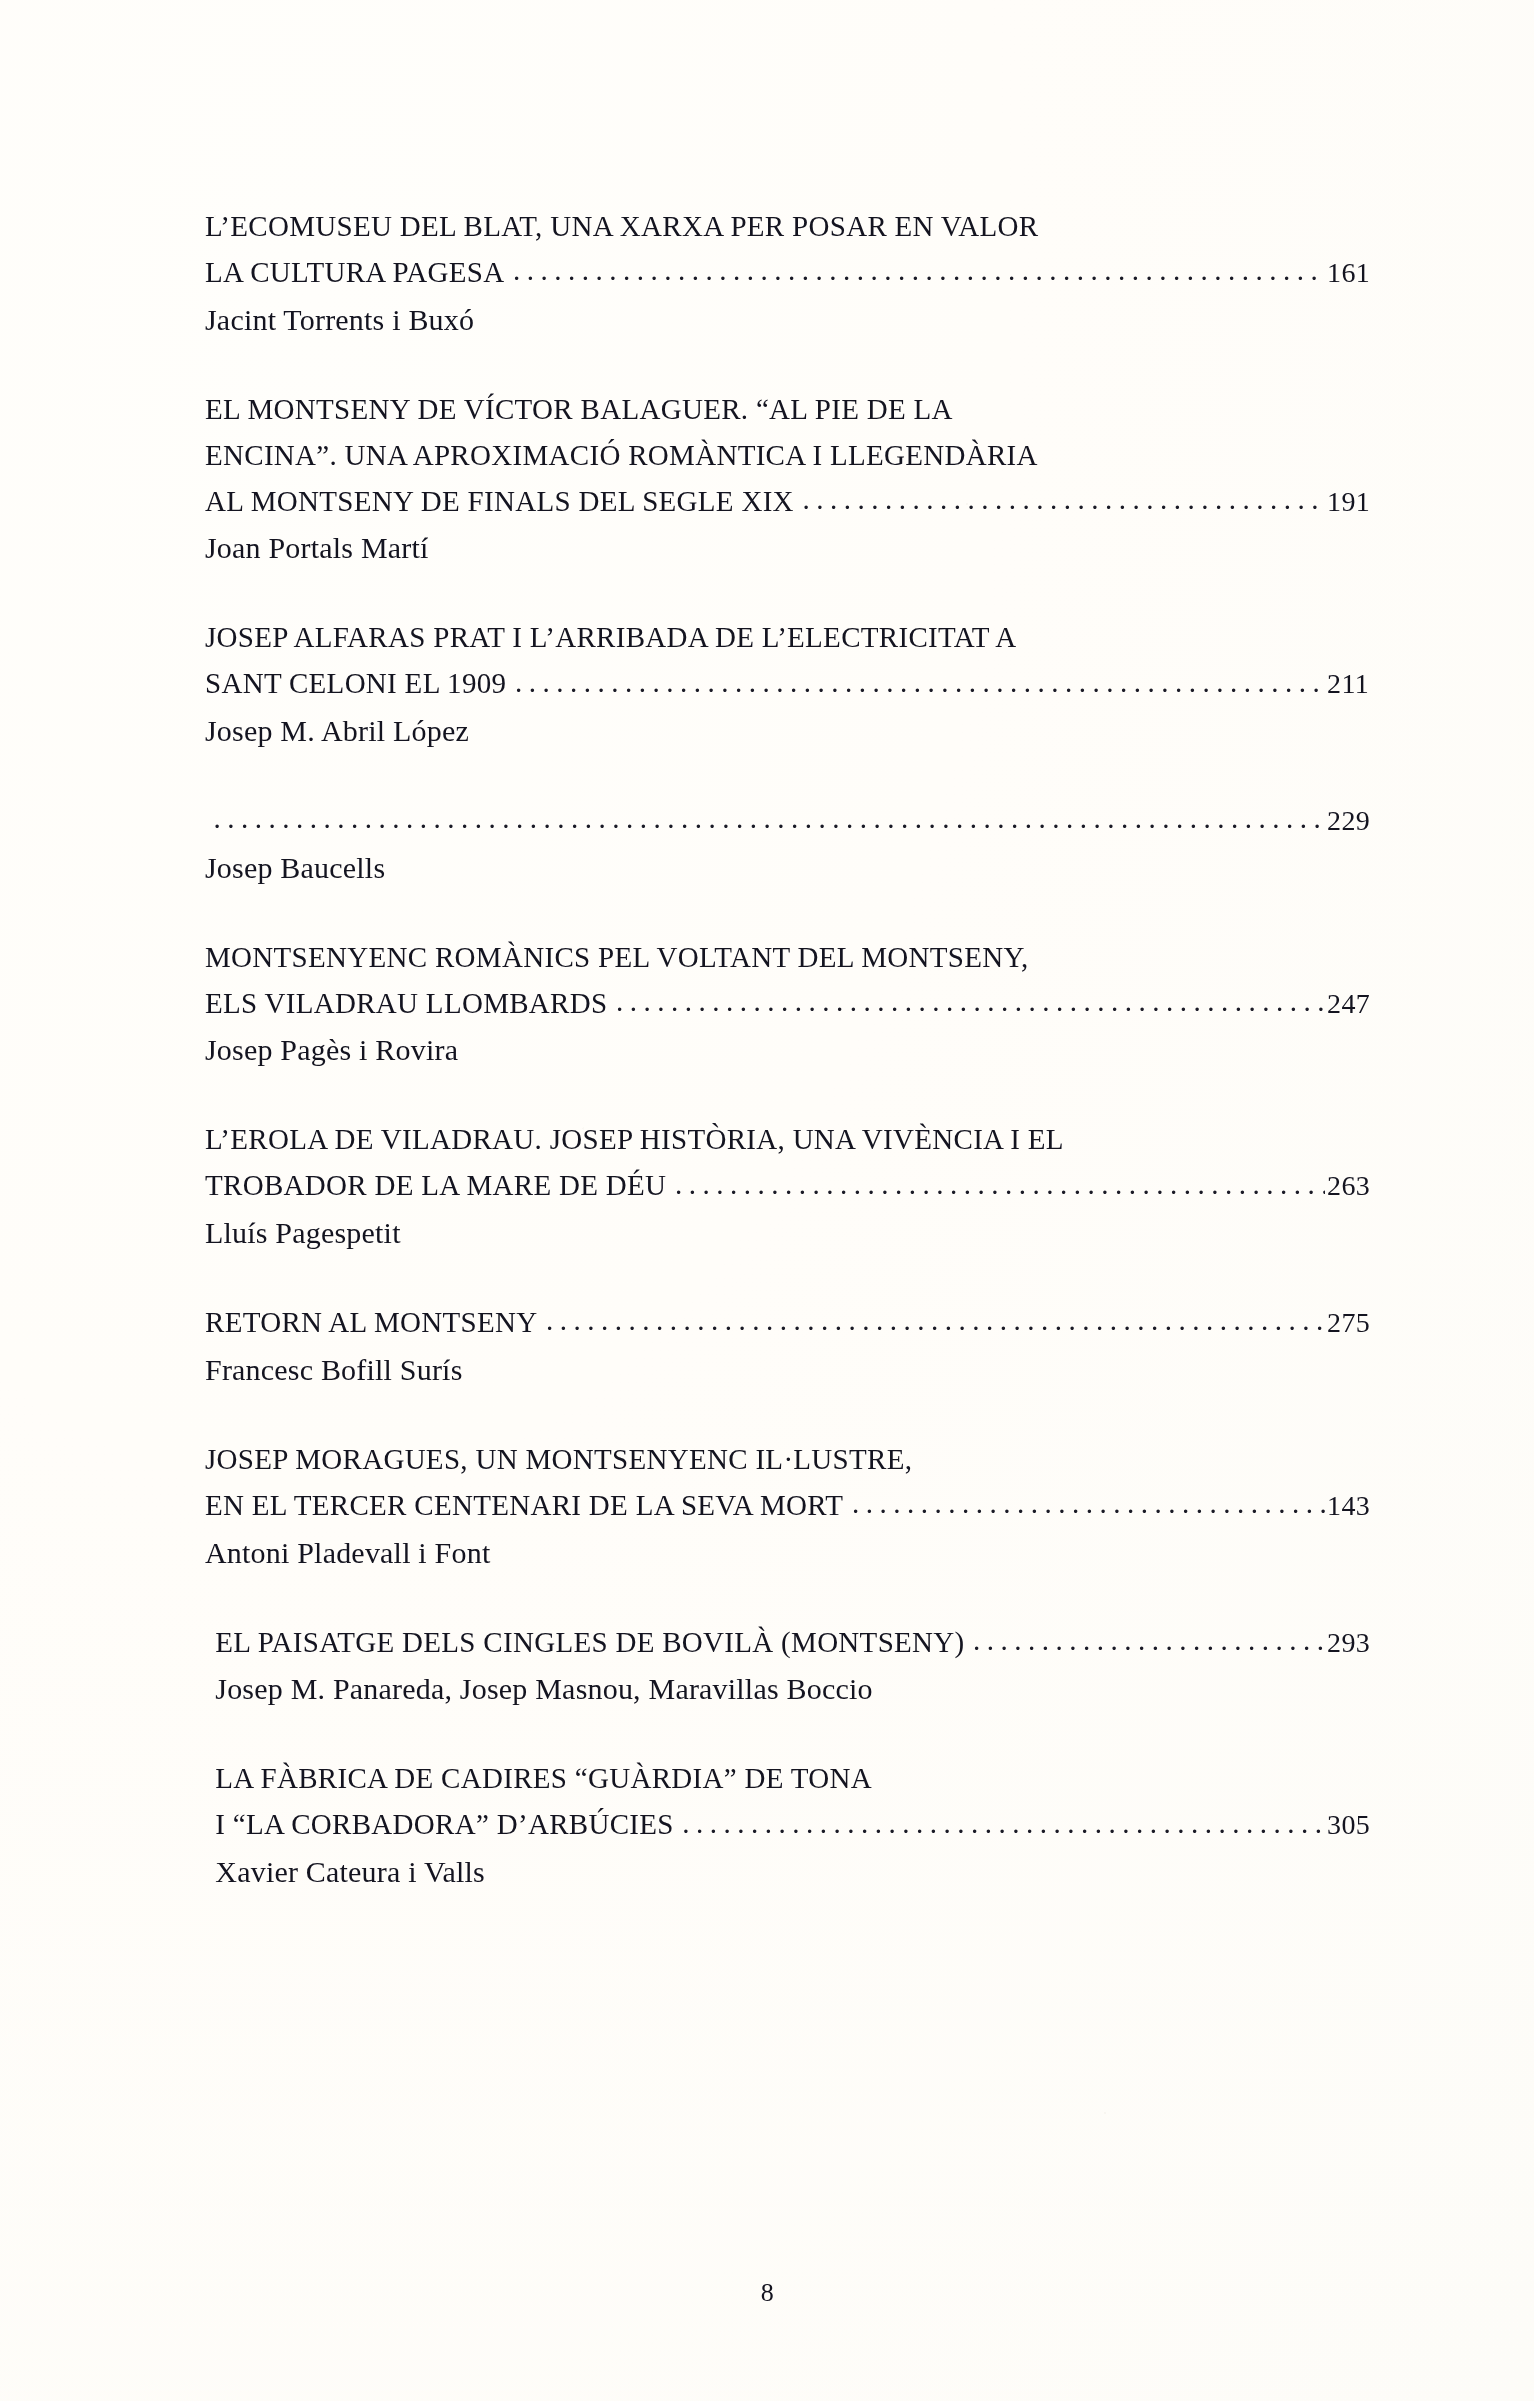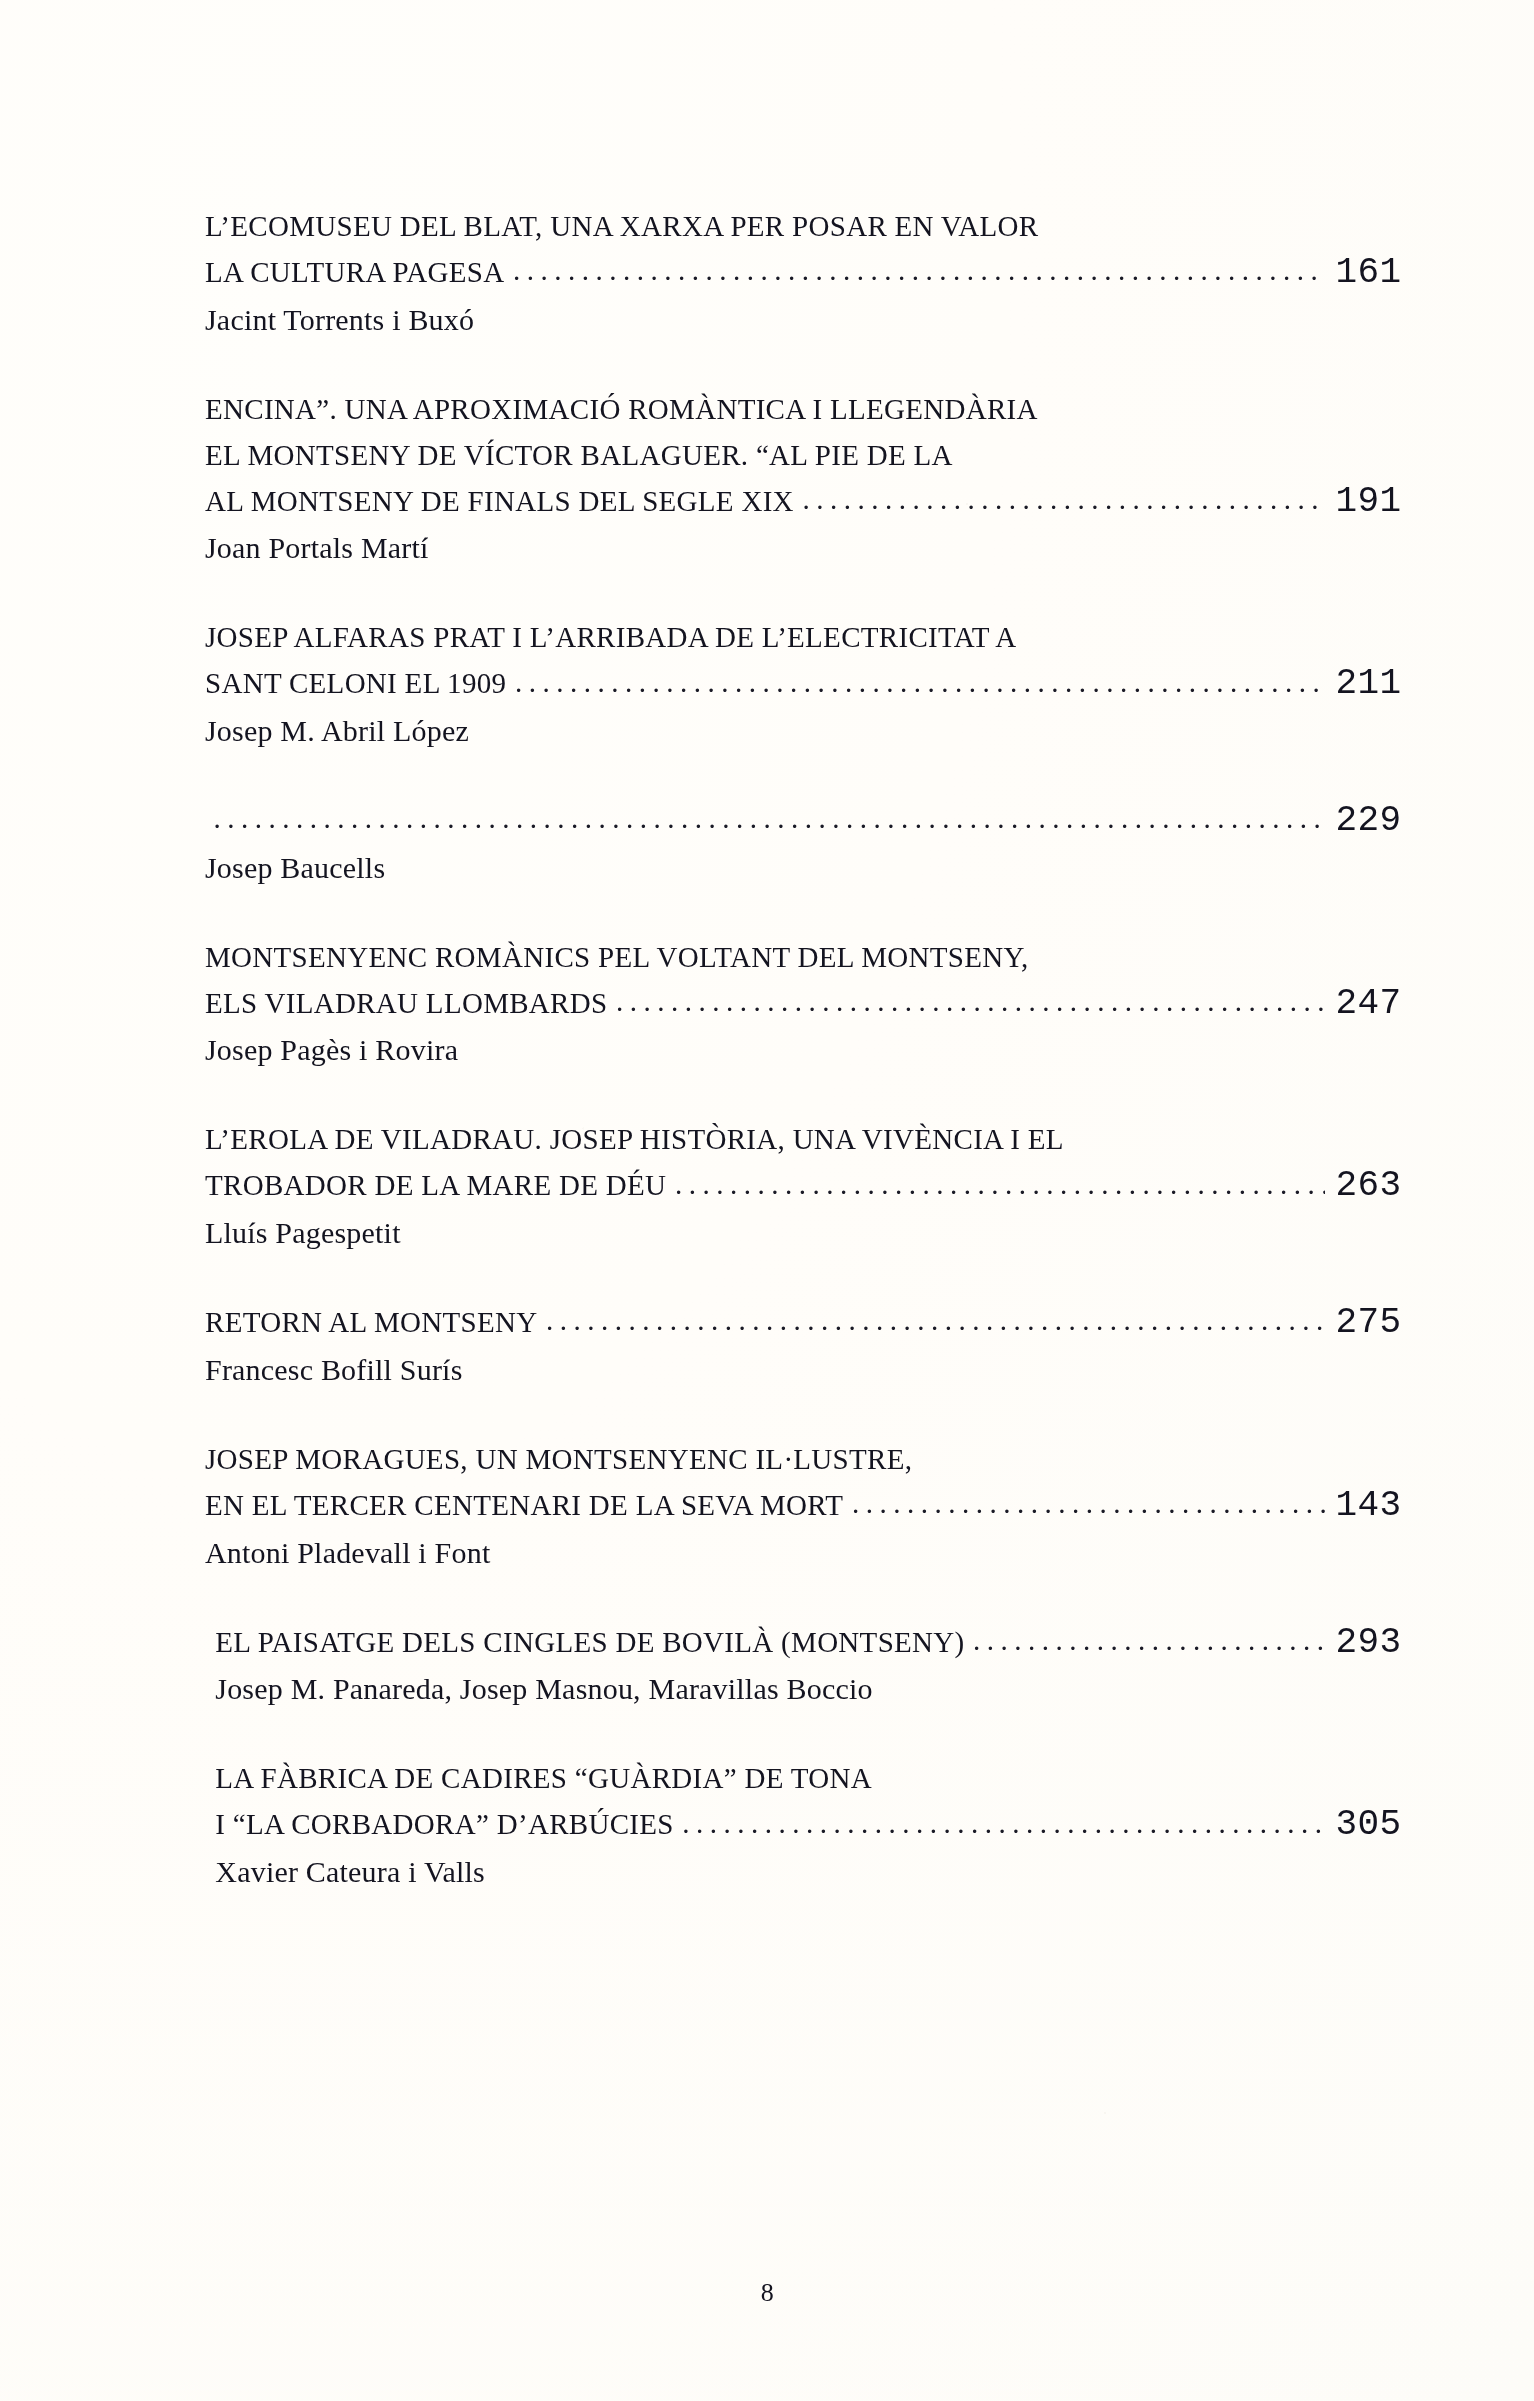--- a/index.html
+++ b/index.html
@@ -76,24 +76,23 @@
     position: relative;
     top: -1.7px;
   }
   .leader::after {
     content: "..........................................................................................................";
   }
   .title-line.cont .pagenum { visibility: hidden; }
 
   .pagenum {
     flex: 0 0 83px;
-    text-align: center;
-    font-size: 36px;
+    text-align: left;
+    font-size: 28px;
     letter-spacing: 0.4px;
-    font-family: Liberation Mono, monospace;
   }
 
   .author {
     font-size: 30px;
     line-height: 43px;
     margin-top: 1.7px;
     letter-spacing: 0.2px;
   }
 
   .folio {
@@ -120,25 +119,25 @@
         </div>
         <div class="title-line">
           <span class="title-text">LA CULTURA PAGESA</span>
           <span class="leader"></span>
           <span class="pagenum">161</span>
         </div>
         <div class="author">Jacint Torrents i Buxó</div>
       </div>
       <div class="entry">
         <div class="title-line cont">
+          <span class="title-text">EL MONTSENY DE VÍCTOR BALAGUER. “AL PIE DE LA</span>
+          <span class="pagenum"></span>
+        </div>
+        <div class="title-line cont">
           <span class="title-text">ENCINA”. UNA APROXIMACIÓ ROMÀNTICA I LLEGENDÀRIA</span>
-          <span class="pagenum"></span>
-        </div>
-        <div class="title-line cont">
-          <span class="title-text">EL MONTSENY DE VÍCTOR BALAGUER. “AL PIE DE LA</span>
           <span class="pagenum"></span>
         </div>
         <div class="title-line">
           <span class="title-text">AL MONTSENY DE FINALS DEL SEGLE XIX</span>
           <span class="leader"></span>
           <span class="pagenum">191</span>
         </div>
         <div class="author">Joan Portals Martí</div>
       </div>
       <div class="entry">

